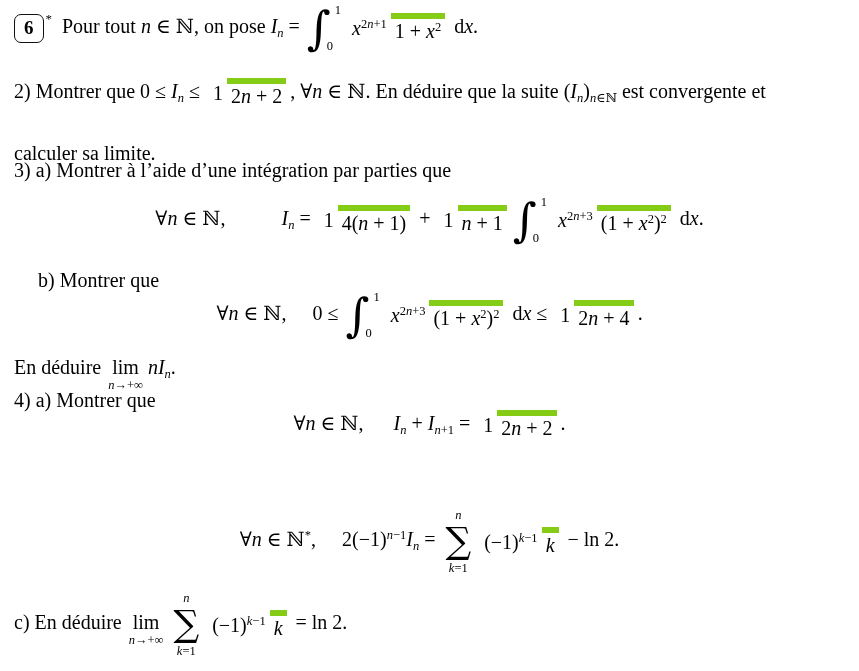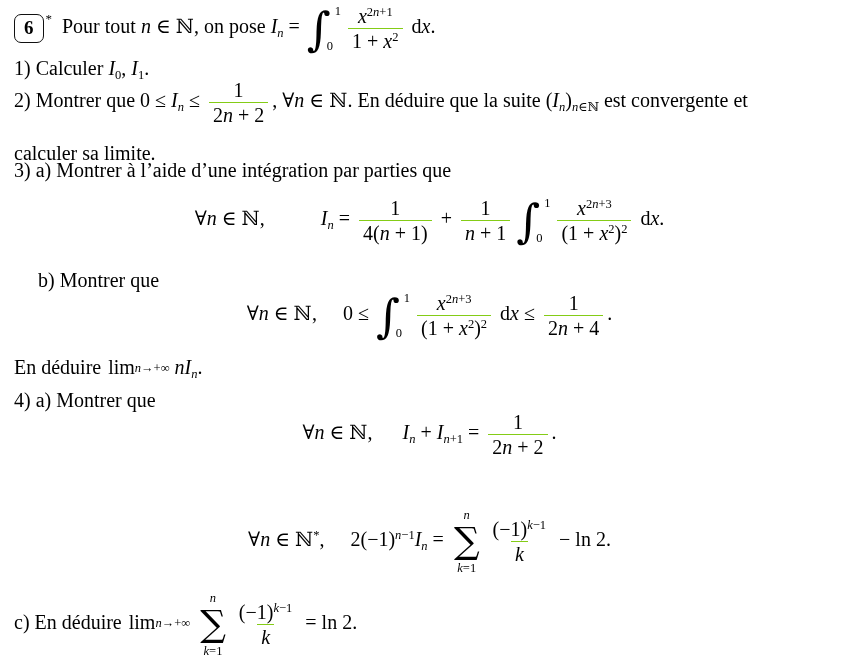--- a/index.html
+++ b/index.html
@@ -4,49 +4,48 @@
 <style>
   html,body{margin:0;padding:0;background:#ffffff;}
   .page{position:relative;width:859px;height:671px;overflow:hidden;background:#ffffff;color:#000;
         font-family:"Liberation Serif","DejaVu Serif","DejaVu Sans",serif;font-size:20px;line-height:26px;}
   .line{position:absolute;left:14px;white-space:pre;}
   .disp{left:0;width:859px;text-align:center;}
   i{font-style:italic;}
   sub,sup{line-height:1;font-size:12.5px;}
   sub{vertical-align:-4px;}
   sup{vertical-align:7px;}
-  .frac{display:inline-flex;flex-direction:column;align-items:center;vertical-align:middle;margin:0 4px;text-align:center;}
+  .frac{display:inline-flex;flex-direction:row;align-items:center;vertical-align:middle;margin:0 4px;text-align:center;}
   .num,.den{display:block;line-height:24px;padding:0 4px;}
-  .den{border-top:1px solid #84cc16;}
+  .den{border-top:6px solid #84cc16;}
   .intg{display:inline-flex;vertical-align:middle;margin:0 3px 0 2px;}
   .is{font-family:"DejaVu Serif","DejaVu Sans",serif;font-size:46px;line-height:48px;}
   .il{display:inline-flex;flex-direction:column;justify-content:space-between;align-items:flex-start;height:48px;font-size:12.5px;line-height:1;}
   .iu{margin-left:4px;}
   .io{margin-left:-4px;}
   .sum{display:inline-flex;flex-direction:column;align-items:center;vertical-align:middle;margin:0 5px;font-size:12.5px;line-height:1;}
   .ss{font-family:"DejaVu Serif","DejaVu Sans",serif;font-size:36px;line-height:34px;padding:2px 0 4px;}
-  .lim{display:inline-flex;flex-direction:row;align-items:center;margin:0 5px 0 2px;}
+  .lim{display:inline-flex;flex-direction:column;align-items:center;margin:0 5px 0 2px;}
   .lw{line-height:20px;}
   .lsb{font-size:12.5px;line-height:12px;margin-top:2px;}
   .exbox{display:inline-block;border:1.5px solid #111;border-radius:7px;padding:0 9px;height:27px;line-height:26px;
          font-weight:bold;font-size:19px;vertical-align:middle;}
   .star{font-size:13px;vertical-align:10px;margin-right:10px;margin-left:2px;}
   .gp{display:inline-block;}
   .g26{width:26px;}
   .g30{width:30px;}
   .g56{width:56px;}
 </style>
 </head>
 <body>
 
 <div class="page">
 
   <div class="line" style="top:4px;"><span class="exbox"><span>6</span></span><sup class="star">*</sup><span>Pour tout </span><i>n</i><span> ∈ ℕ, on pose </span><i>I</i><sub><i>n</i></sub><span> = </span><span class="intg"><span class="is">∫</span><span class="il"><span class="iu">1</span><span class="io">0</span></span></span><span class="frac"><span class="num"><i>x</i><sup><span>2</span><i>n</i><span>+1</span></sup></span><span class="den"><span>1 + </span><i>x</i><sup>2</sup></span></span><span> d</span><i>x</i><span>.</span></div>
 
-  <div class="line" style="top:55px;"><span>1) Calculer </span><i>I</i><sub>0</sub><span>, </span><i>I</i><sub>1</sub><span>.</span></div>
 
   <div class="line" style="top:78px;"><span>2) Montrer que 0 ≤ </span><i>I</i><sub><i>n</i></sub><span> ≤ </span><span class="frac"><span class="num">1</span><span class="den"><span>2</span><i>n</i><span> + 2</span></span></span><span>, </span><span>∀</span><i>n</i><span> ∈ ℕ. En déduire que la suite </span><span>(</span><i>I</i><sub><i>n</i></sub><span>)</span><sub><i>n</i><span>∈ℕ</span></sub><span> est convergente et</span></div>
   <div class="line" style="top:140px;"><span>calculer sa limite.</span></div>
 
   <div class="line" style="top:147px;margin-top:10px;"><span>3) a) Montrer à l’aide d’une intégration par parties que</span></div>
 
   <div class="line disp" style="top:196px;"><span>∀</span><i>n</i><span> ∈ ℕ,</span><span class="gp g56"></span><i>I</i><sub><i>n</i></sub><span> = </span><span class="frac"><span class="num">1</span><span class="den"><span>4(</span><i>n</i><span> + 1)</span></span></span><span> + </span><span class="frac"><span class="num">1</span><span class="den"><i>n</i><span> + 1</span></span></span><span class="intg"><span class="is">∫</span><span class="il"><span class="iu">1</span><span class="io">0</span></span></span><span class="frac"><span class="num"><i>x</i><sup><span>2</span><i>n</i><span>+3</span></sup></span><span class="den"><span>(1 + </span><i>x</i><sup>2</sup><span>)</span><sup>2</sup></span></span><span> d</span><i>x</i><span>.</span></div>
 
   <div class="line" style="top:267px;margin-left:24px;"><span>b) Montrer que</span></div>
 

